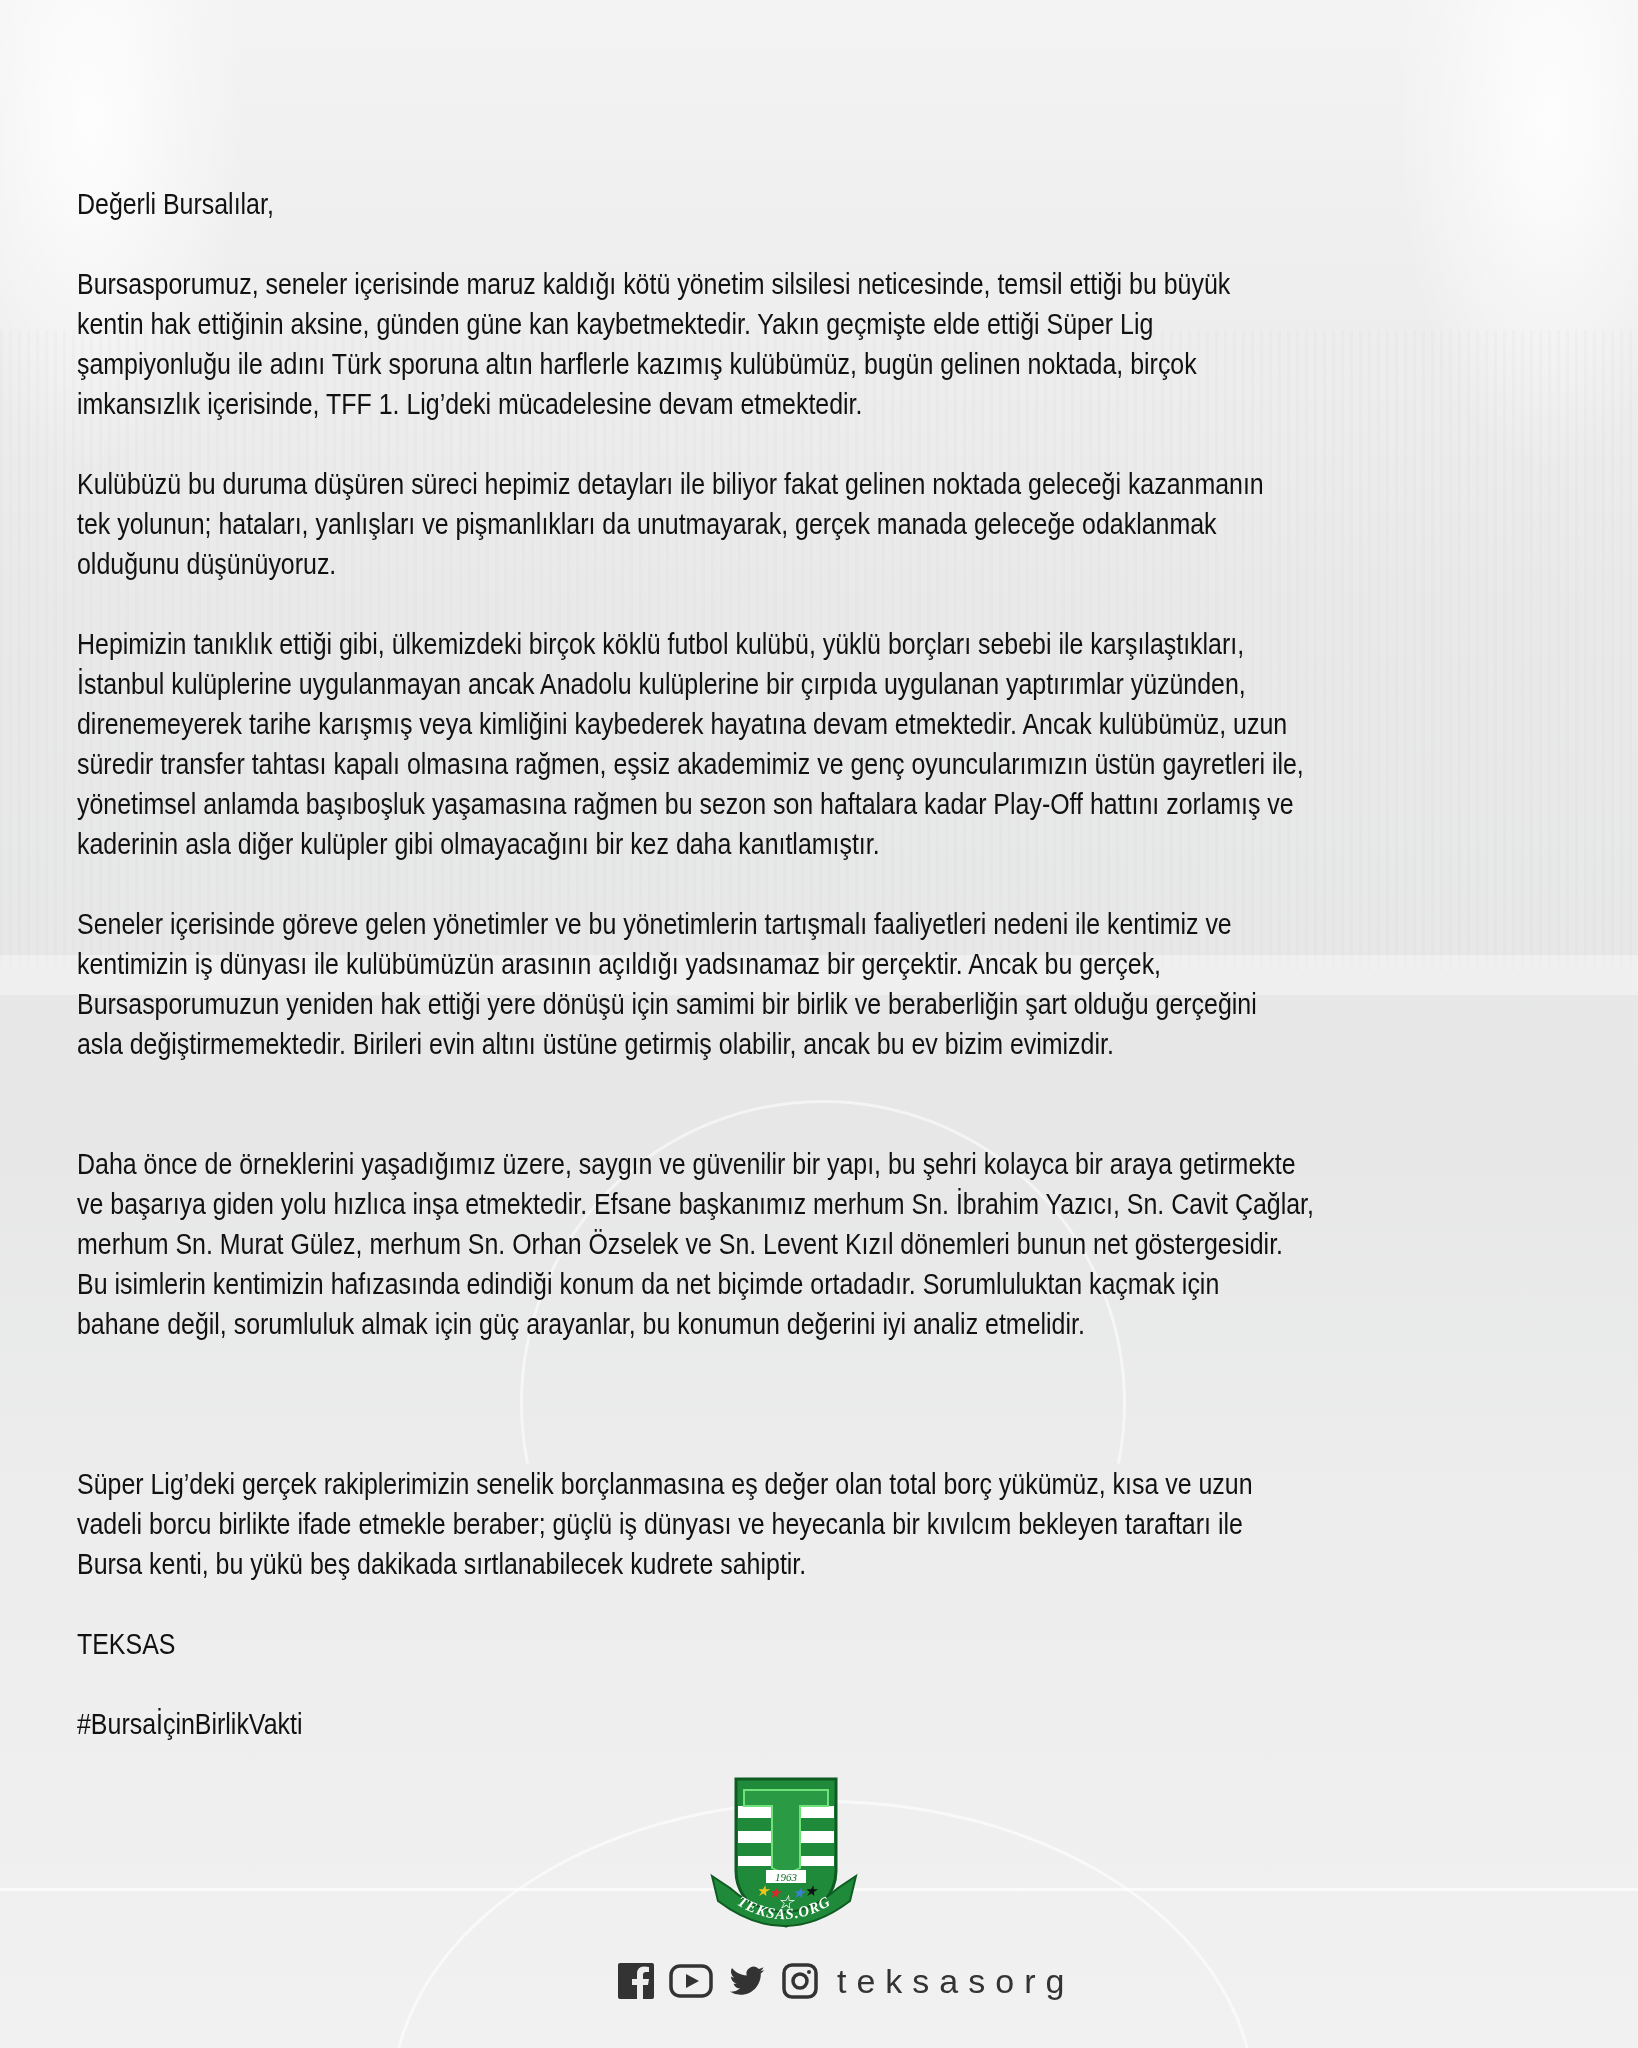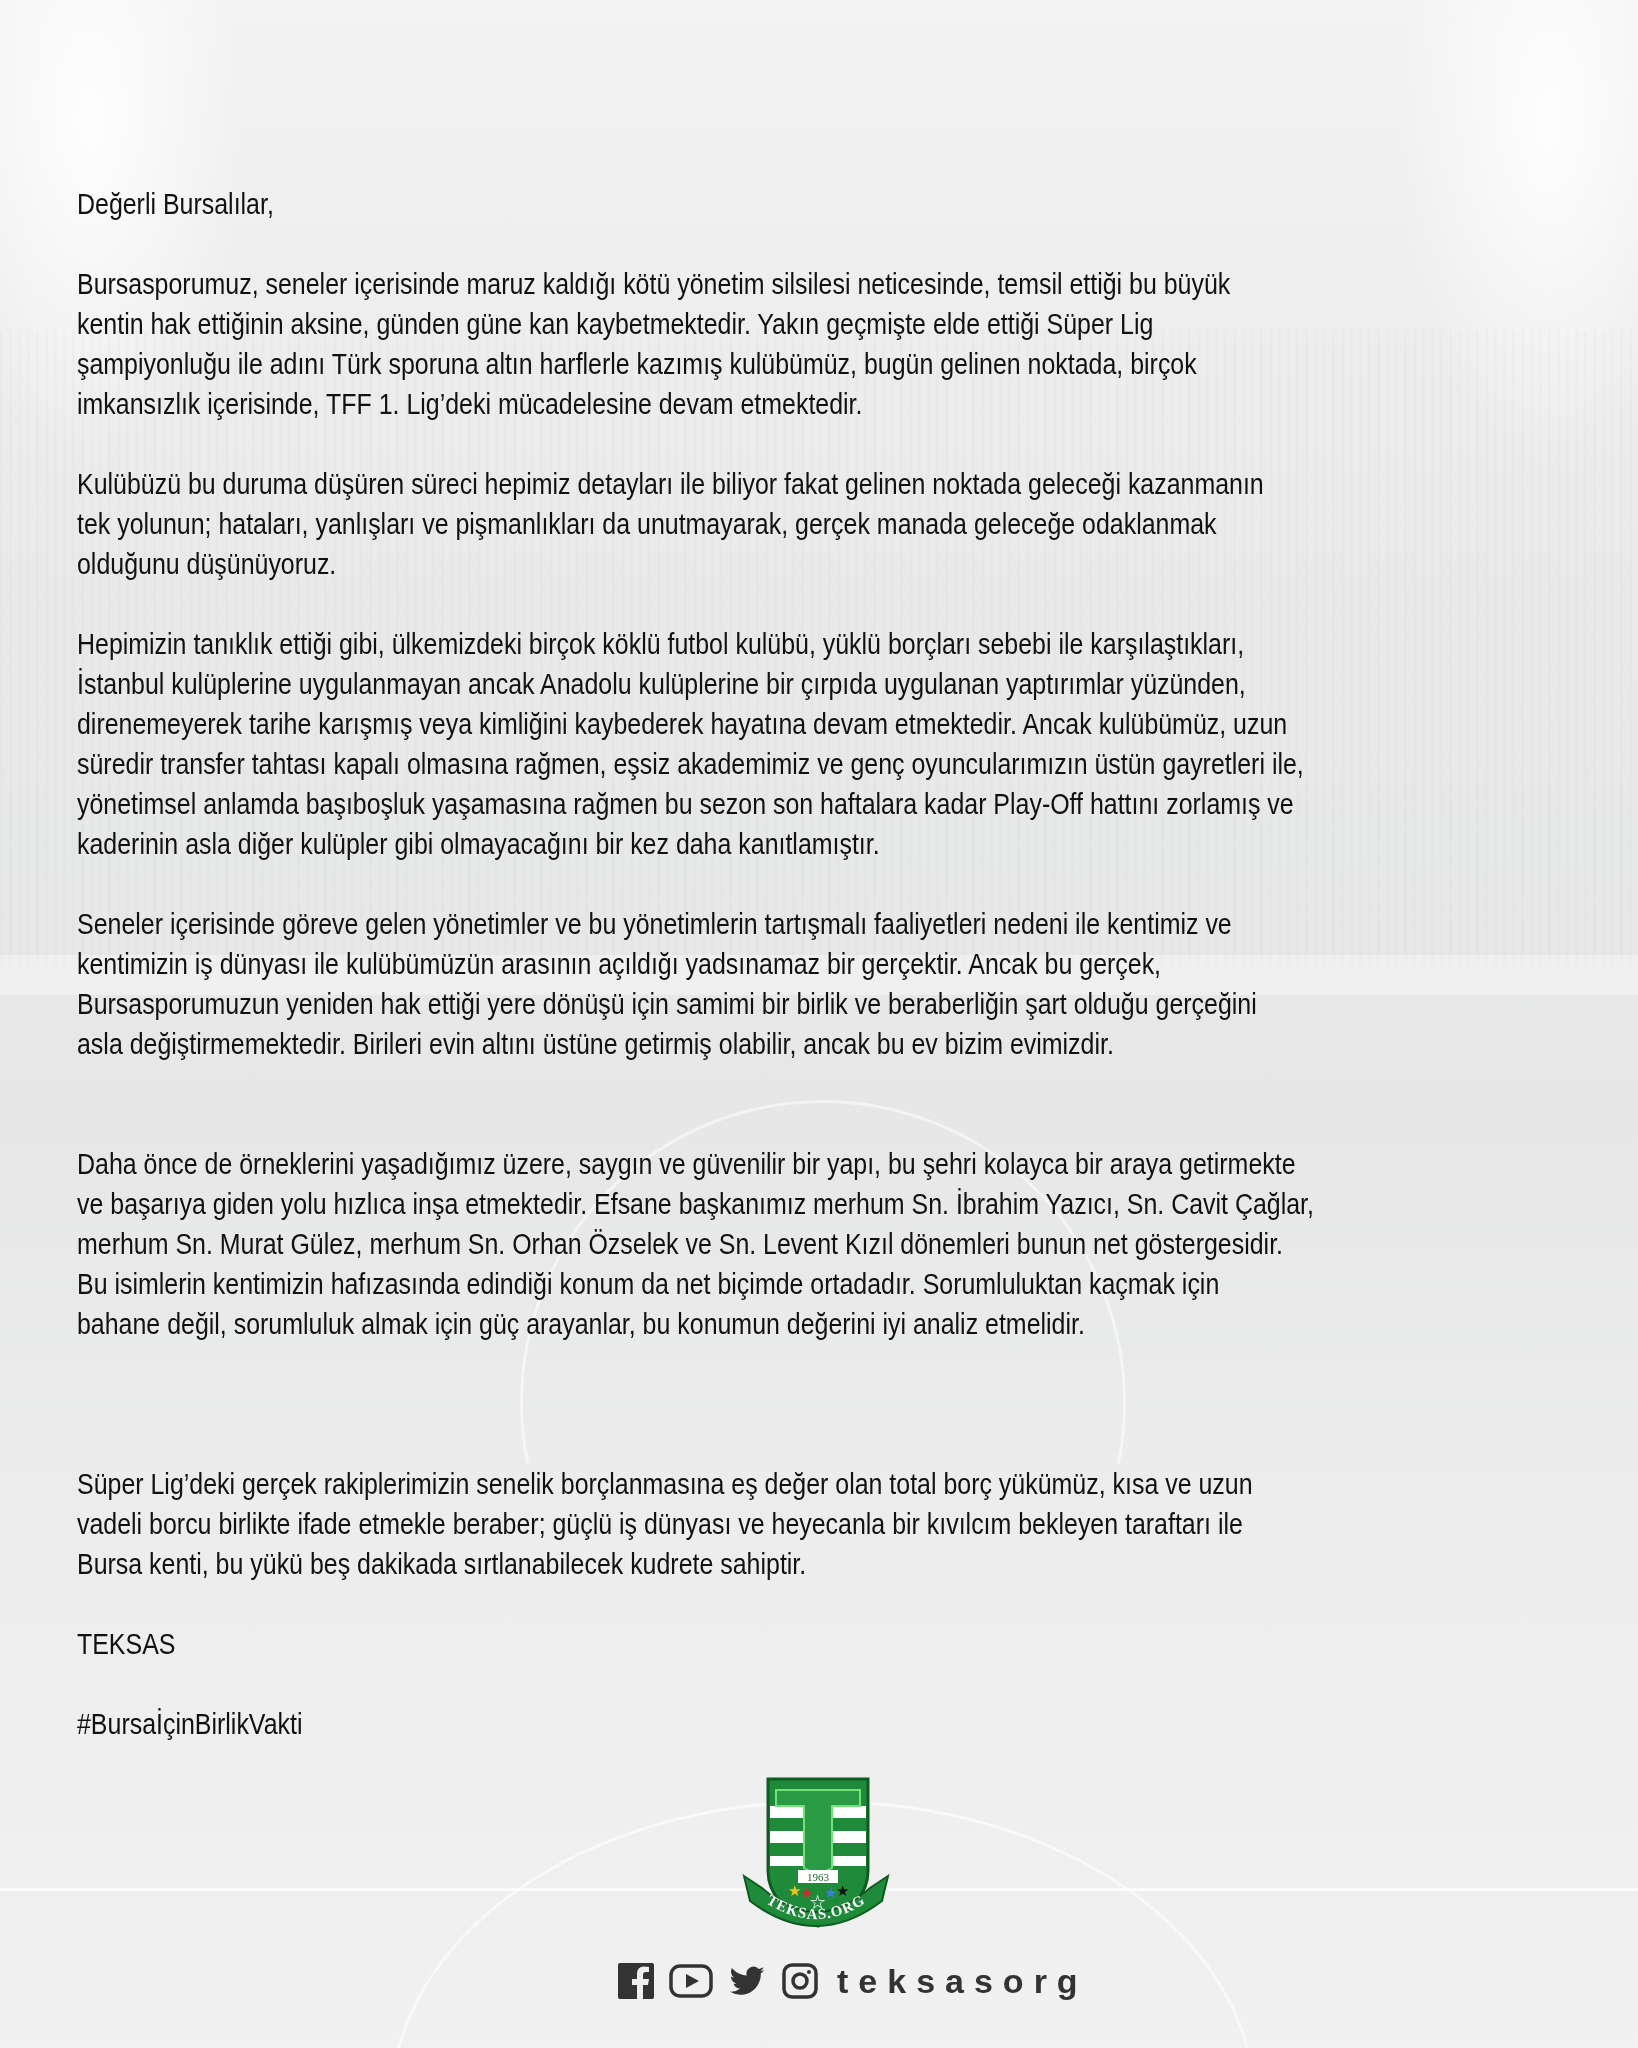--- a/index.html
+++ b/index.html
@@ -41,29 +41,29 @@
   }
   .letter {
     position: absolute; left: 77px; top: 184px; width: 1560px;
   }
   .line {
     height: 40px; line-height: 40px; font-size: 29px; white-space: nowrap;
     transform: scaleX(0.86); transform-origin: left center;
   }
   .blank { height: 40px; }
   .logo {
-    position: absolute; left: 740px; top: 1776px; width: 152px; height: 158px;
+    position: absolute; left: 708px; top: 1776px; width: 152px; height: 158px; font-style: italic;
   }
   .social {
     position: absolute; left: 617px; top: 1960px; height: 42px;
     display: flex; align-items: center;
   }
   .social .ic { width: 38px; height: 38px; margin-right: 14px; display: inline-block; }
   .social .handle {
-    font-size: 34px; letter-spacing: 10px; color: #333; font-weight: 700;
+    font-size: 34px; letter-spacing: 10px; color: #333; font-weight: 400;
     margin-left: 4px; line-height: 42px;
   }
 </style>
 </head>
 <body>
 
 <div class="bg"></div>
 <div class="bg-crowd"></div>
 <div class="bg-banner"></div>
 <div class="bg-arc"></div>

